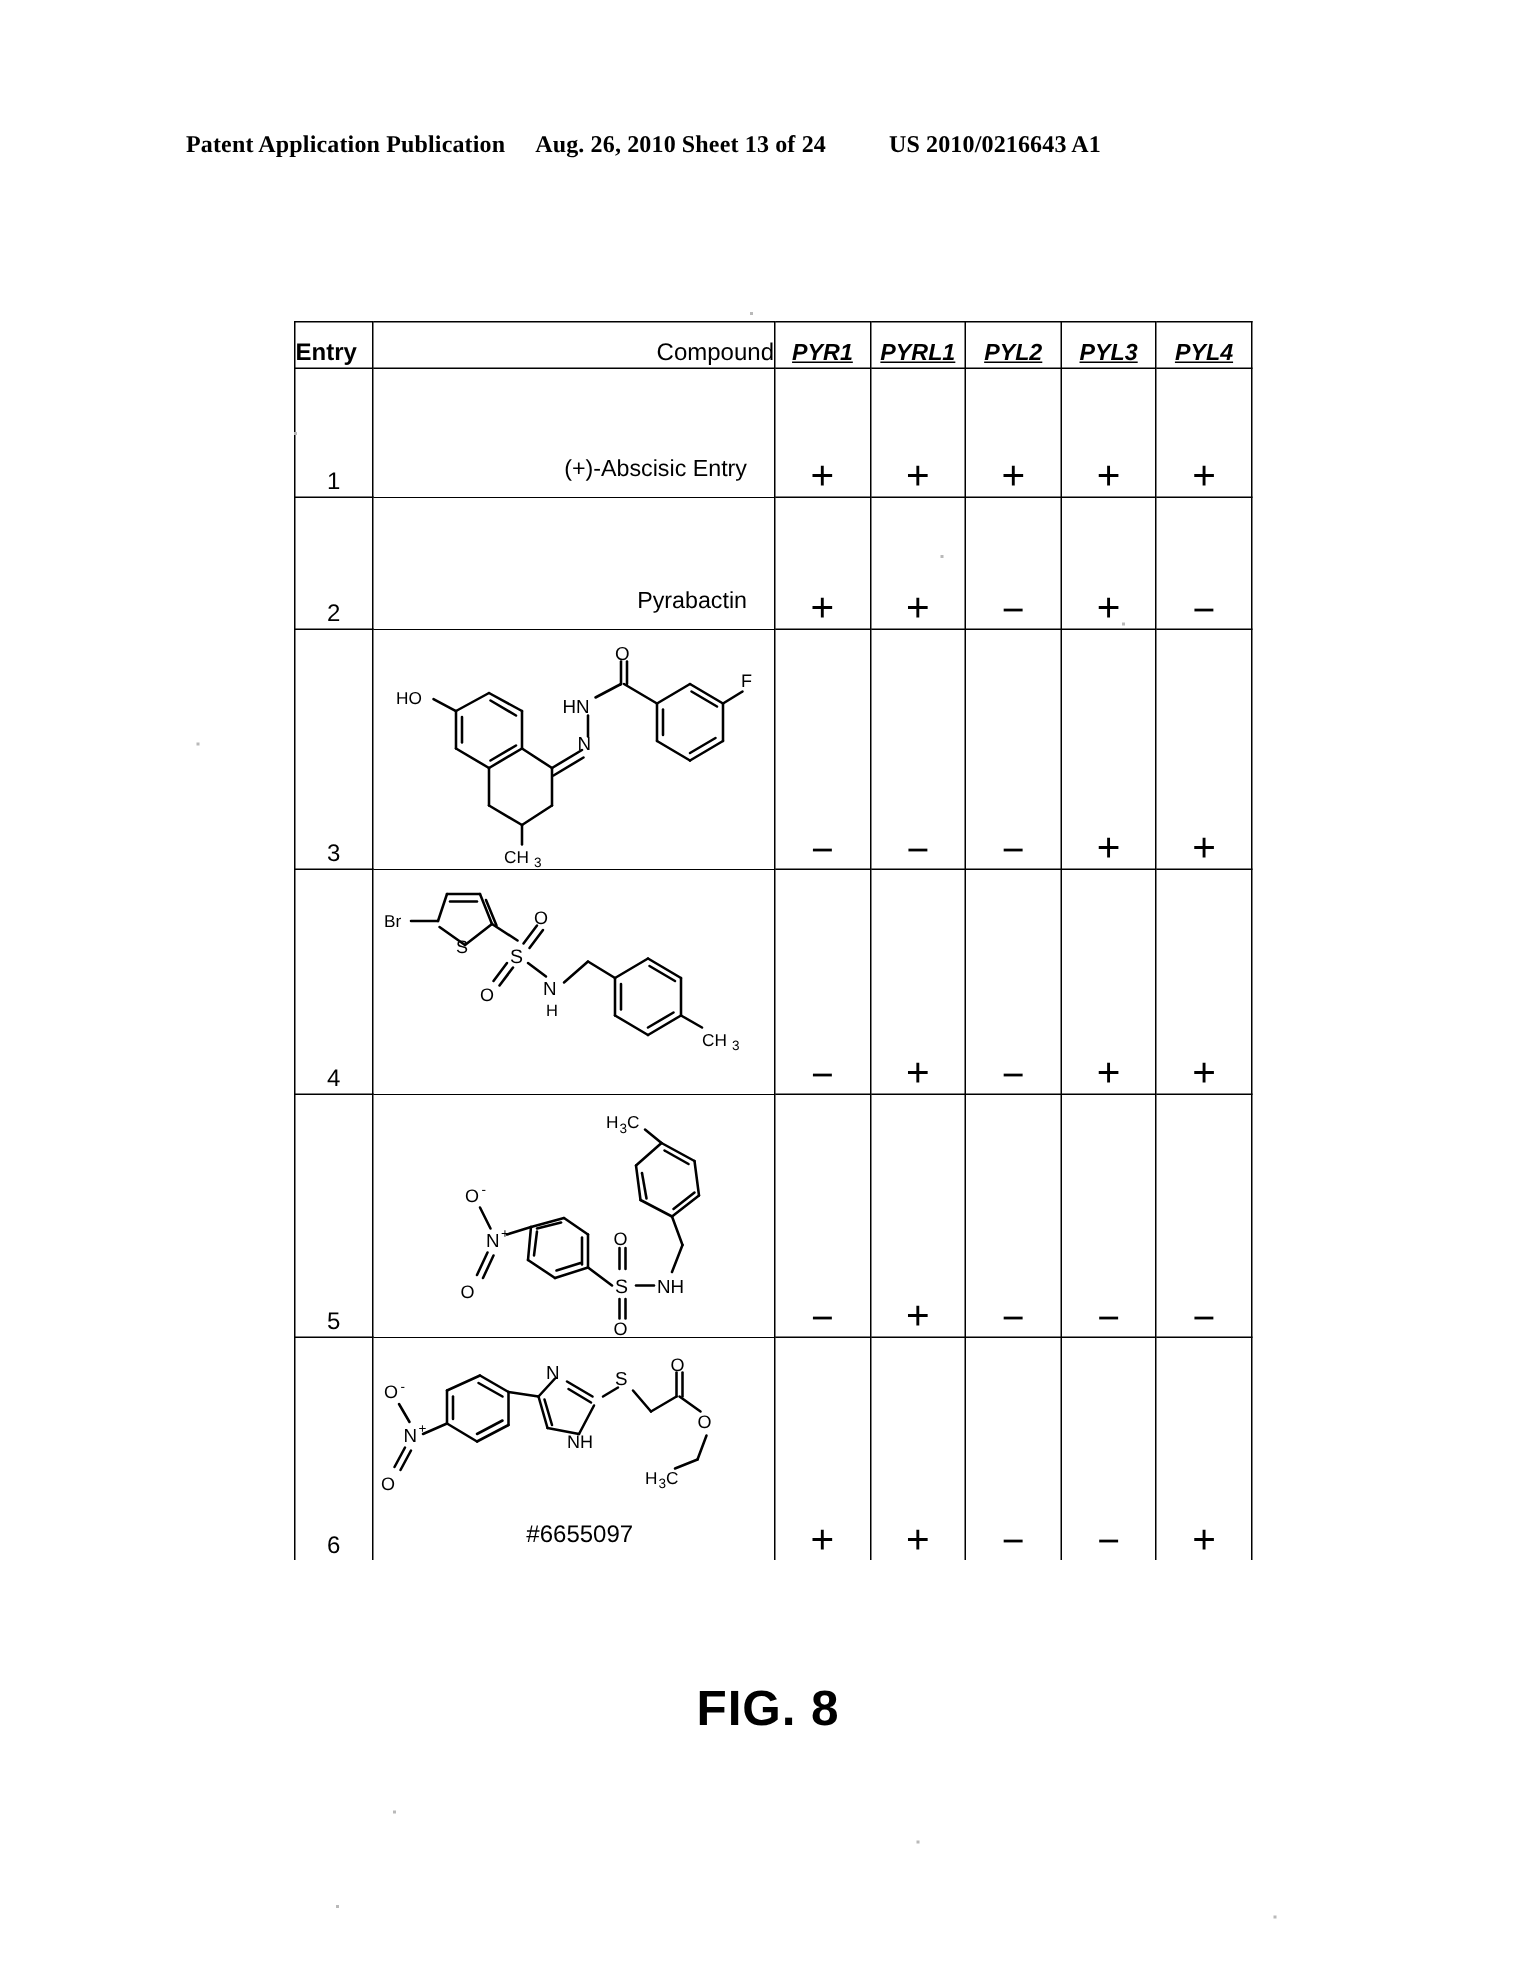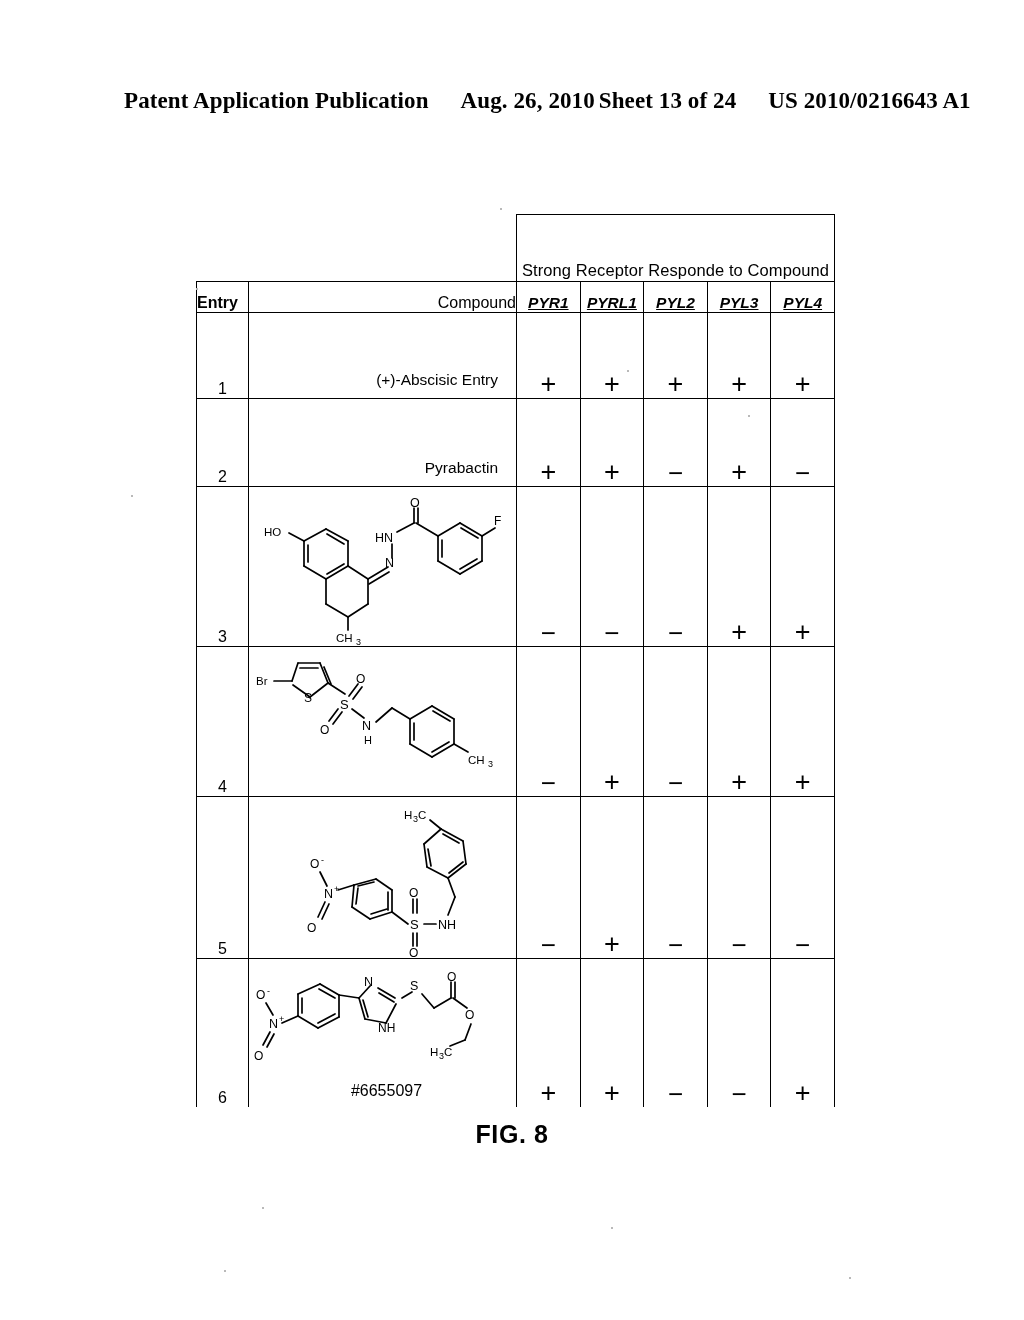--- a/index.html
+++ b/index.html
@@ -17,29 +17,29 @@
   }
 
   
   .page-header {
     position: absolute;
     top: 88px;
     left: 124px;
     width: 776px;
     font-family: "Liberation Serif", serif;
     font-weight: bold;
-    font-size: 23px;
+    font-size: 16px;
     letter-spacing: 0.1px;
     display: flex;
     white-space: nowrap;
   }
   .ph-pub { }
-  .ph-date { margin-left: 32px; }
+  .ph-date { margin-left: 20px; }
   .ph-sheet { margin-left: 4px; }
-  .ph-num { margin-left: 32px; }
+  .ph-num { margin-left: 42px; }
 
   
   .table-wrap {
     position: absolute;
     left: 196px;
     top: 214px;
     width: 638px;
   }
 
   table.fig-table {
@@ -149,21 +149,21 @@
 
   
   .fig-caption {
     position: absolute;
     top: 1120px;
     left: 0;
     width: 1024px;
     text-align: center;
     font-family: "Liberation Sans", sans-serif;
     font-weight: bold;
-    font-size: 25px;
+    font-size: 33px;
     letter-spacing: 0.6px;
   }
 
   
   .speck {
     position: absolute;
     background: #b9b9b9;
     width: 2px; height: 2px;
   }
 </style>
@@ -183,25 +183,20 @@
       <col class="c-entry">
         <col class="c-compound">
       <col class="c-r">
         <col class="c-r">
         <col class="c-r">
         <col class="c-r">
         <col class="c-r">
     </colgroup>
 
     <tbody>
-        <tr>
-      <td class="spacer-cell"></td>
-      <td class="spacer-cell"></td>
-      <td class="span-head" colspan="5">Strong Receptor Responde to Compound</td>
-    </tr>
 
     <tr>
       <td class="col-head entry-h">Entry</td>
       <td class="col-head compound-h">Compound</td>
       <td class="col-head recep-h">PYR1</td>
       <td class="col-head recep-h">PYRL1</td>
       <td class="col-head recep-h">PYL2</td>
       <td class="col-head recep-h">PYL3</td>
       <td class="col-head recep-h">PYL4</td>
     </tr>

